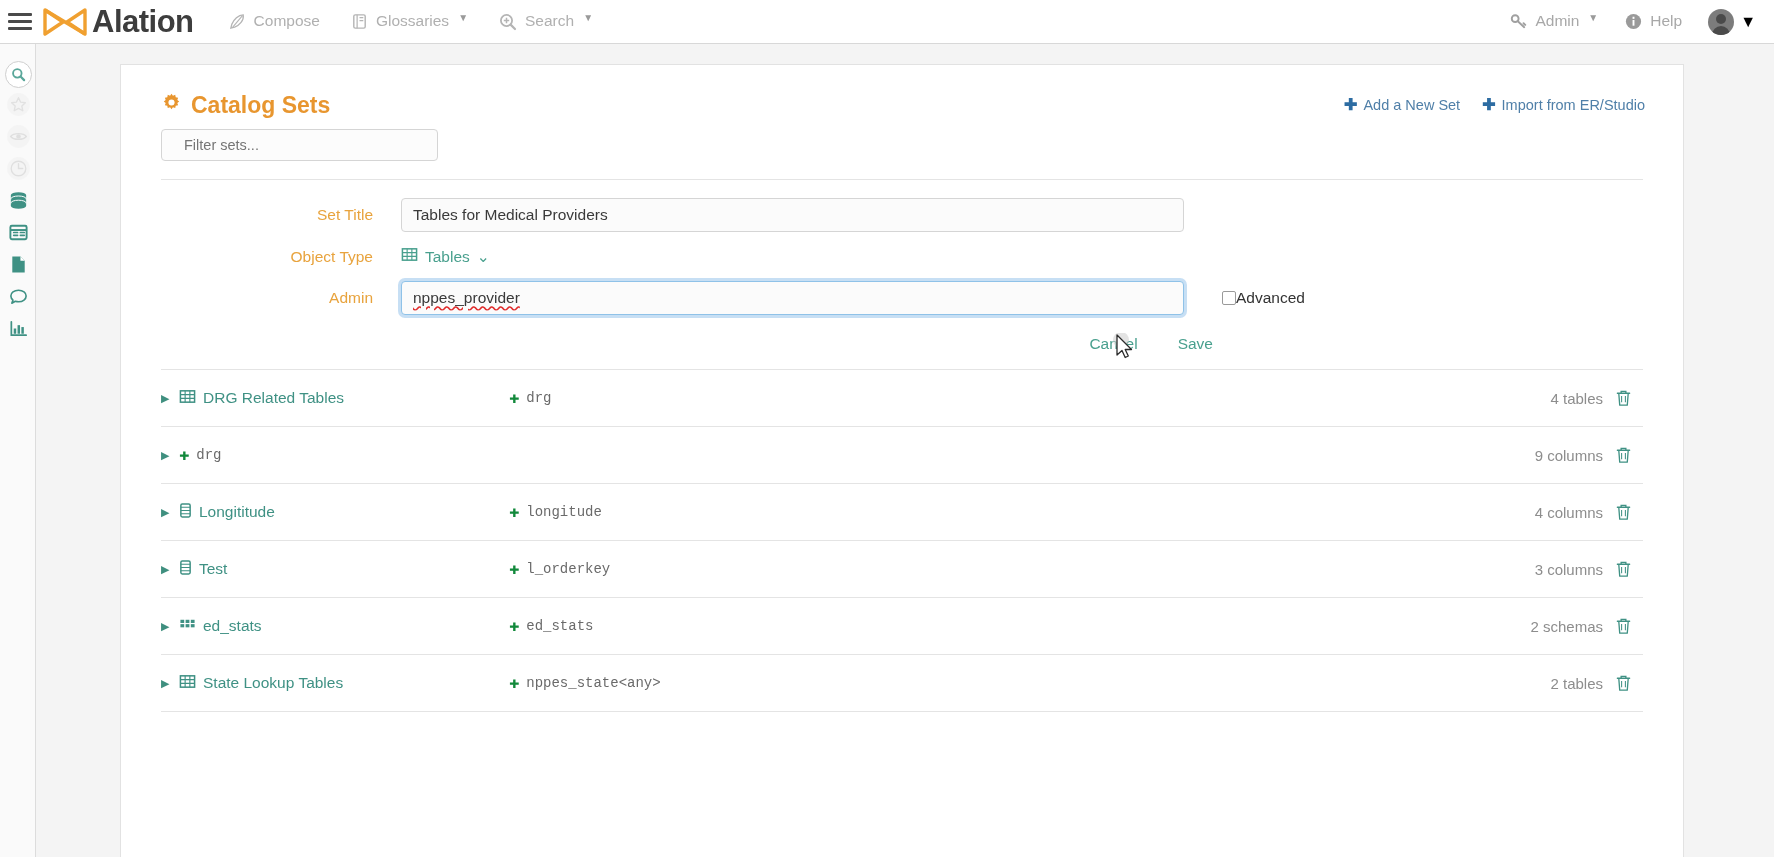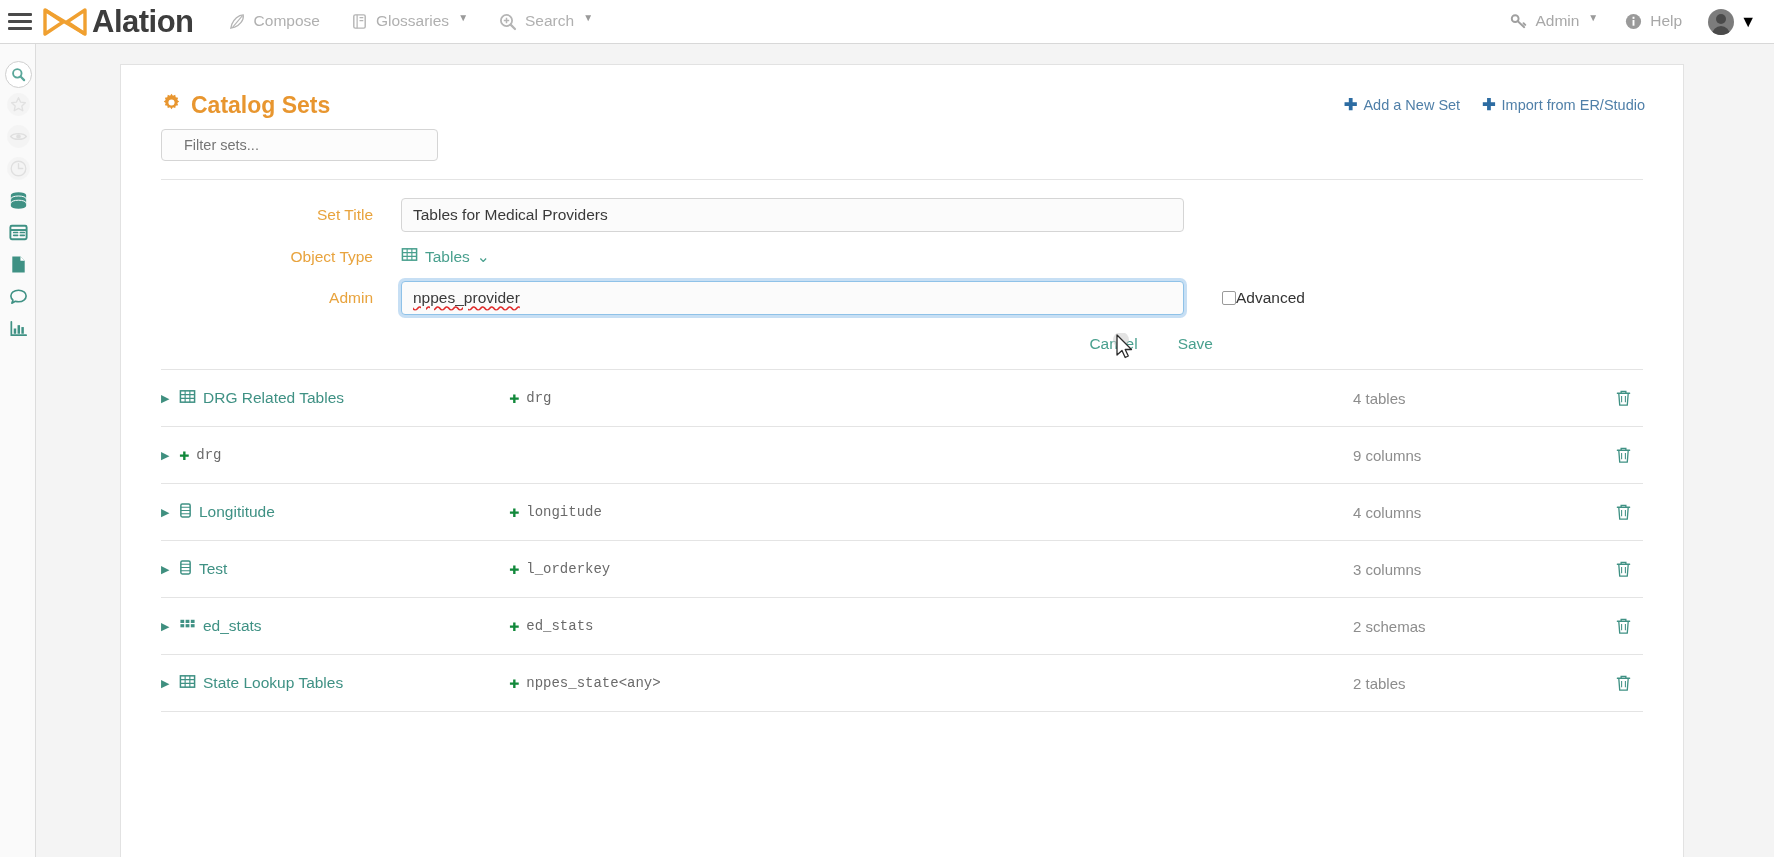--- a/index.html
+++ b/index.html
@@ -148,21 +148,21 @@
   .lname {
     display:flex; align-items:center; gap:7px;
     color:#3f9184; font-size:15.5px; width:330px; cursor:pointer; flex:none;
   }
   .lquery {
     display:flex; align-items:center; gap:7px;
     font-family:"Liberation Mono", monospace; font-size:14px; color:#6a6a6a;
     flex:1;
   }
   .plus-green { color:#12893b; font-weight:bold; font-size:17px; line-height:1; }
-  .lcount { width:250px; color:#8d8d8d; font-size:15px; flex:none; }
+  .lcount { width:250px; color:#8d8d8d; font-size:15px; flex:none;text-align:right; }
   .ltrash { width:40px; display:flex; justify-content:center; cursor:pointer; flex:none; }
 </style>
 </head>
 <body>
 
 <div id="topnav">
 
   <div class="burger">
     <i></i>
       <i></i>

